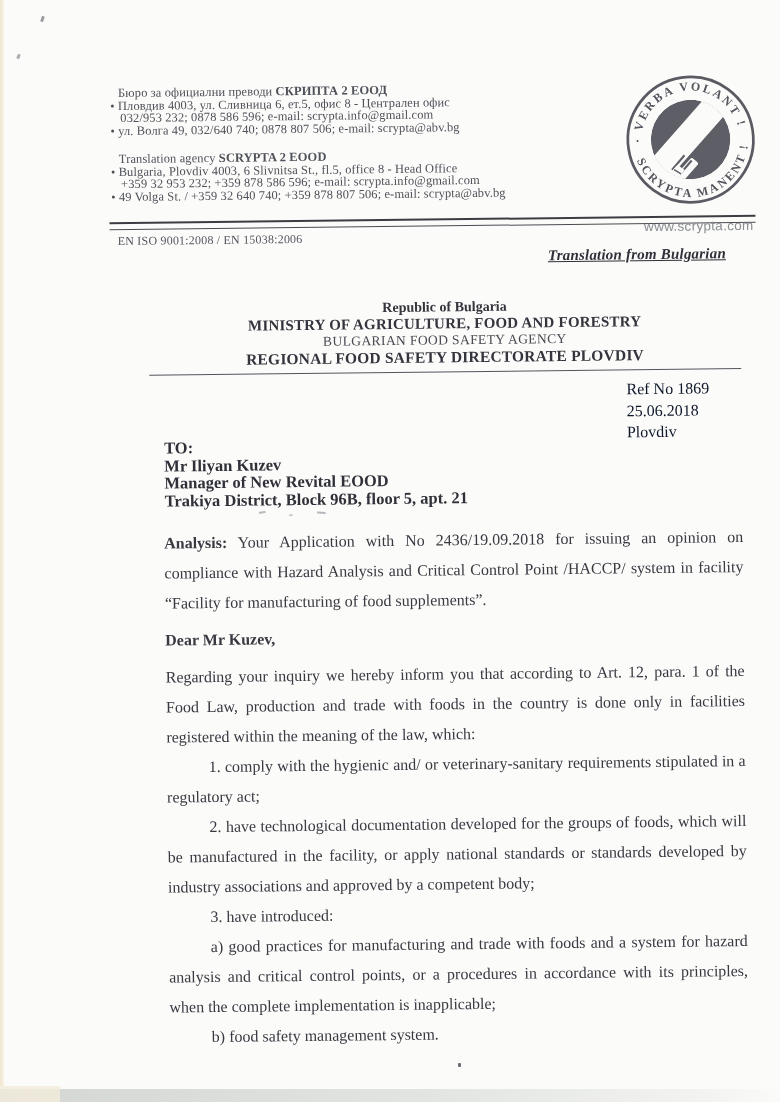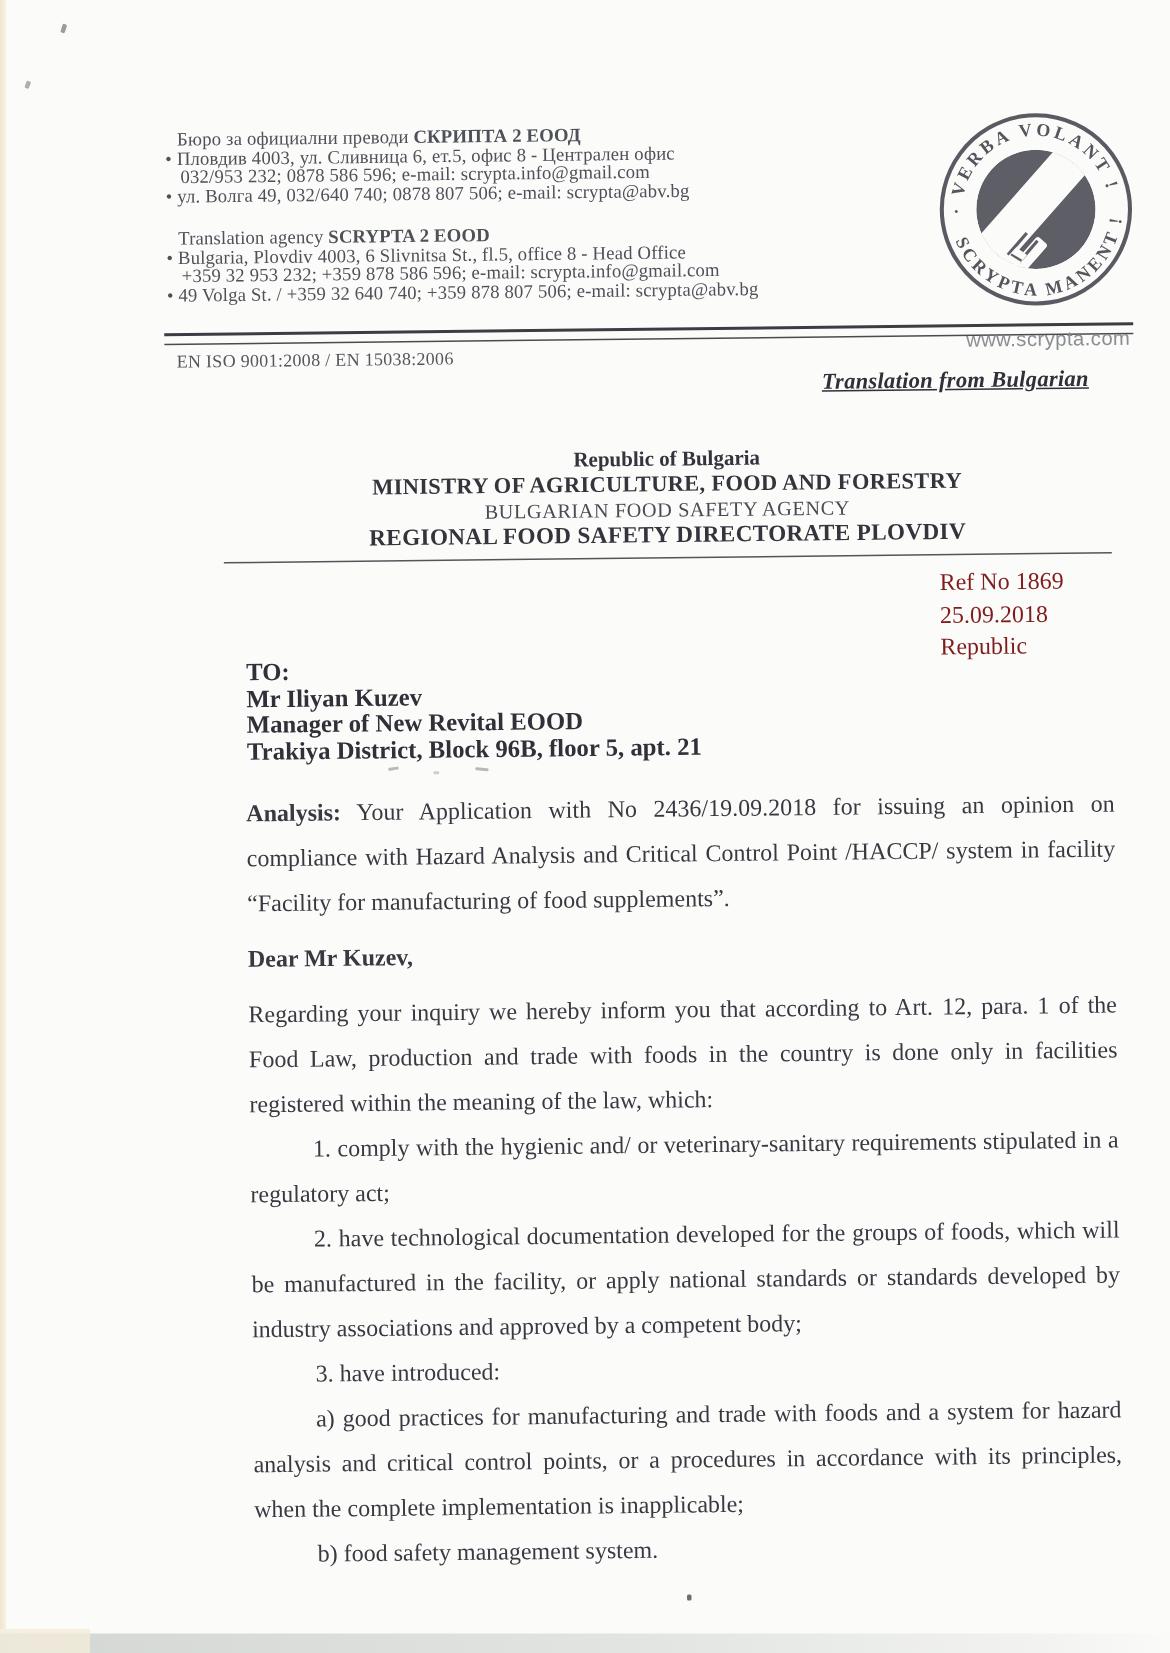--- a/index.html
+++ b/index.html
@@ -73,21 +73,21 @@
 
   
   .heading{position:absolute;left:150px;top:299px;width:592px;text-align:center;color:#33343c;}
   .heading .h1{font-size:14px;font-weight:bold;line-height:17px;}
   .heading .h2{font-size:15px;font-weight:bold;line-height:17px;letter-spacing:.2px;}
   .heading .h3{font-size:13.5px;line-height:16px;color:#4a4b52;letter-spacing:.4px;}
   .heading .h4{font-size:15.5px;font-weight:bold;line-height:18px;letter-spacing:.2px;}
   .heading-rule{border-top:1.4px solid #54555b;margin-top:5px;width:100%;}
 
   
-  .ref-block{position:absolute;left:627px;top:381px;font-size:16px;line-height:21.5px;color:#7f1d1d;}
+  .ref-block{position:absolute;left:627px;top:381px;font-size:16px;line-height:21.5px;color:#0f172a;}
 
   
   .to-block{position:absolute;left:164px;top:437px;font-size:16.5px;font-weight:bold;line-height:17.5px;color:#2f3038;}
 
   
   .body-col{position:absolute;left:163px;top:526px;width:579px;font-size:16px;line-height:30px;color:#383941;}
   .body-col p{margin:0;text-align:justify;}
   .body-col p.gap{margin-top:7px;}
   .body-col .indent{text-indent:42px;}
   .bold{font-weight:bold;}
@@ -151,22 +151,22 @@
   <div class="heading">
     <div class="h1">Republic of Bulgaria</div>
     <div class="h2">MINISTRY OF AGRICULTURE, FOOD AND FORESTRY</div>
     <div class="h3">BULGARIAN FOOD SAFETY AGENCY</div>
     <div class="h4">REGIONAL FOOD SAFETY DIRECTORATE PLOVDIV</div>
     <div class="heading-rule"></div>
   </div>
 
   <div class="ref-block">
     <div>Ref No 1869</div>
-    <div>25.09.2018</div>
-    <div>Republic</div>
+    <div>25.06.2018</div>
+    <div>Plovdiv</div>
   </div>
 
   <div class="to-block">
     <div>TO:</div>
     <div>Mr Iliyan Kuzev</div>
     <div>Manager of New Revital EOOD</div>
     <div>Trakiya District, Block 96B, floor 5, apt. 21</div>
   </div>
   <div class="pencil-marks">
       <i></i>

